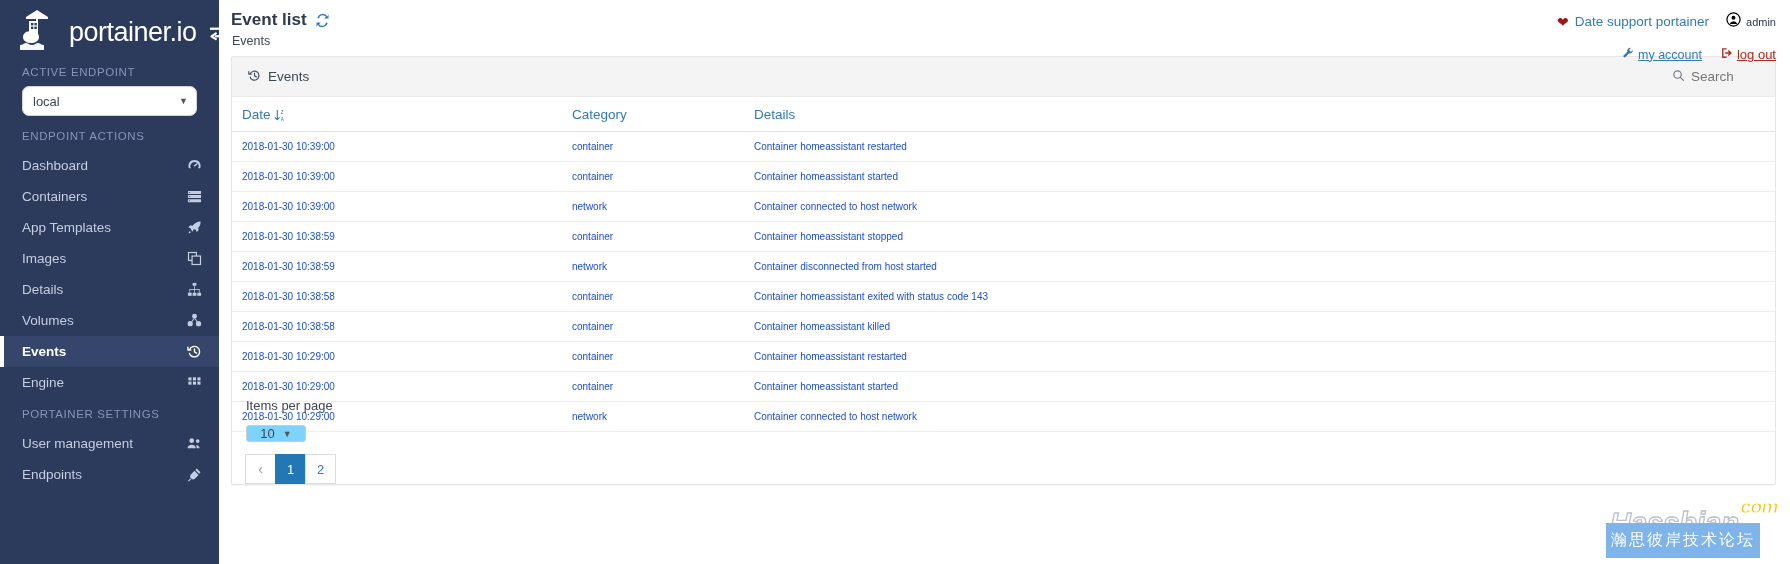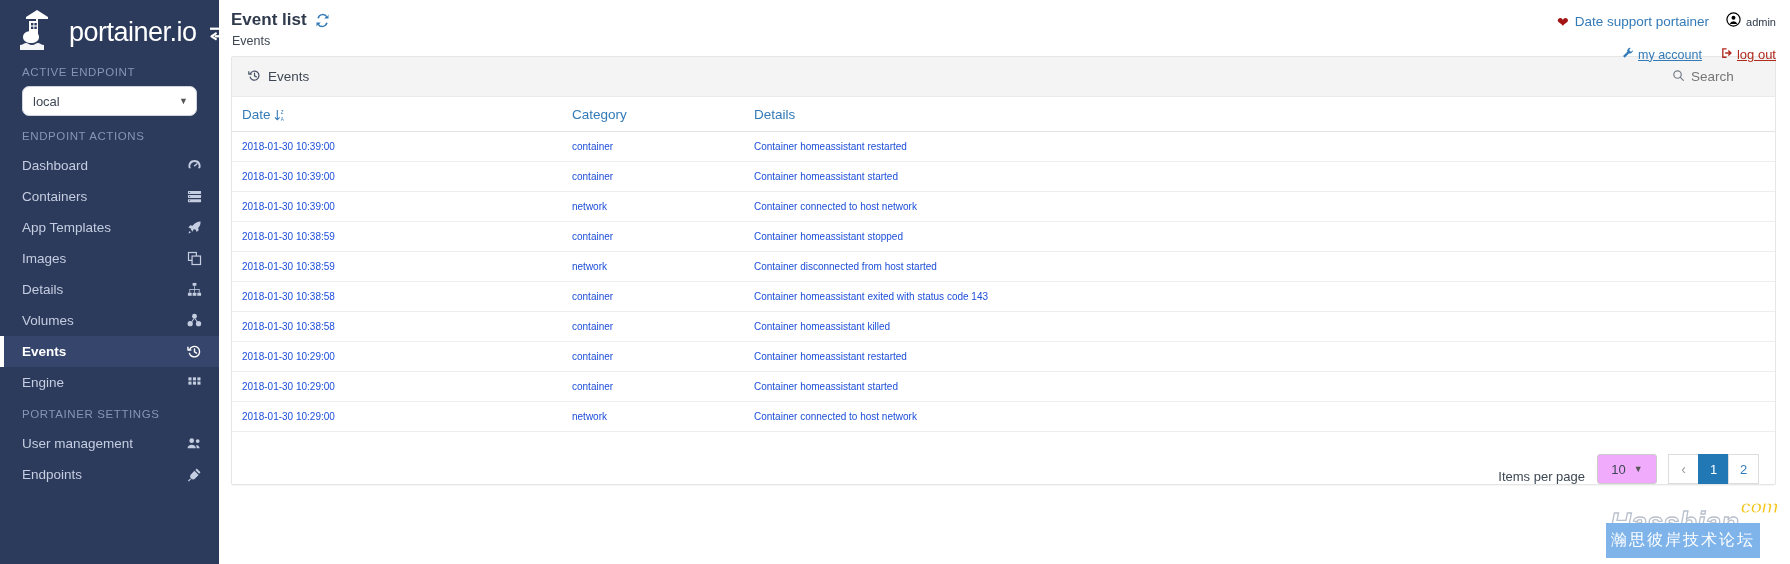--- a/index.html
+++ b/index.html
@@ -138,28 +138,28 @@
     white-space: nowrap;
   }
   tbody tr:last-child td { border-bottom: 1px solid #eeeeee; }
   .sort-ico {
     display: inline-flex; flex-direction: column;
     font-size: 7px; line-height: 7px; vertical-align: middle;
     margin-left: 3px; color: #337ab7;
   }
 
   .panel-foot {
-    height: 52px; display: flex; align-items: flex-end;
-    justify-content: flex-end; padding: 0 16px 0 14px; gap: 12px;
+    height: 52px; display: flex; align-items: flex-start;
+    justify-content: flex-end; padding: 0 16px 0 14px; gap: 12px; flex-direction: column;
   }
   .ipp-label { font-size: 13px; color: #3d4753; }
   .ipp-select {
     width: 60px; height: 30px; border: 1px solid #ccc; border-radius: 3px;
     display: flex; align-items: center; justify-content: center;
-    gap: 8px; font-size: 13px; color: #3d4753; background: #f0abfc; cursor: pointer;
+    gap: 8px; font-size: 13px; color: #3d4753; background: #7dd3fc; cursor: pointer;
   }
   .ipp-select .caret { font-size: 9px; color: #555; }
   .pager { display: flex; align-items: center; }
   .pg {
     min-width: 31px; height: 30px; border: 1px solid #ddd;
     margin-left: -1px; background: #fff; color: #337ab7;
     font-size: 13px; display: flex; align-items: center;
     justify-content: center; cursor: pointer;
   }
   .pg.active { background: #2277b5; border-color: #2277b5; color: #ffffff; }

